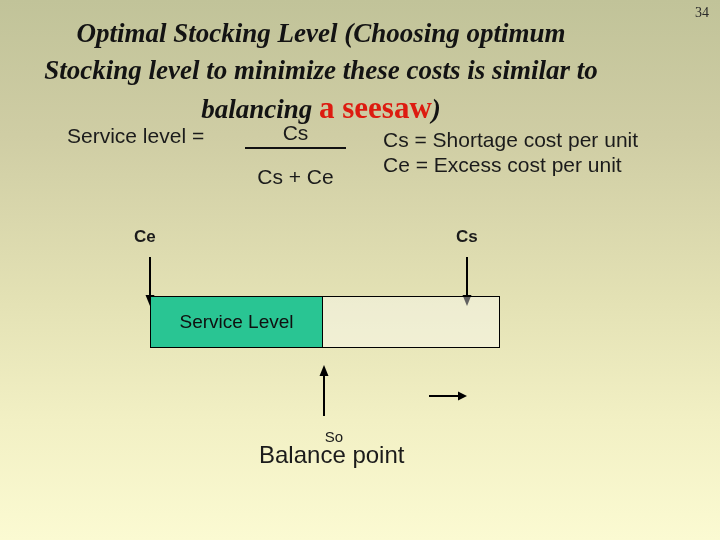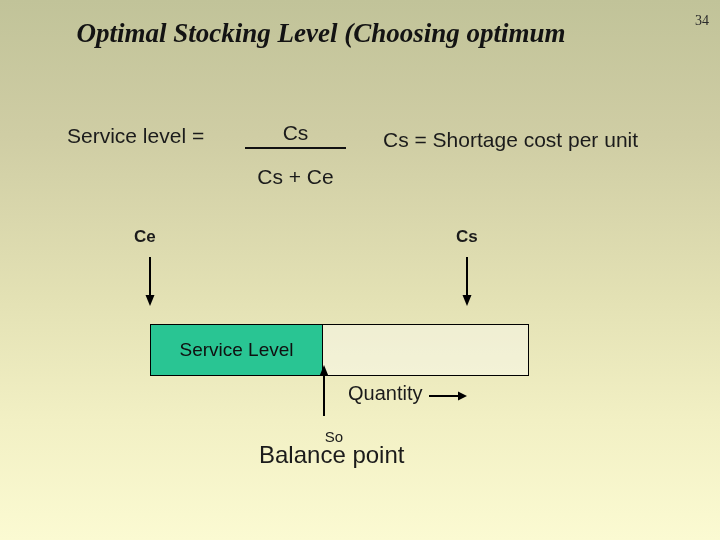--- a/index.html
+++ b/index.html
@@ -15,21 +15,20 @@
     height: 540px;
     background: linear-gradient(to bottom, #c1c399 0%, #cfcda4 25%, #e3e1b4 55%, #f2f0c4 78%, #fbfad2 100%);
   }
   .page-number {
     position: absolute;
     top: 5px;
     right: 11px;
     font-family: "Liberation Serif", serif;
     font-size: 14px;
     color: #2a2a2a;
-    margin-top: 8px;
   }
   .title {
     position: absolute;
     top: 15px;
     left: 0;
     width: 642px;
     text-align: center;
     font-family: "Liberation Serif", serif;
     font-style: italic;
     font-weight: bold;
@@ -78,22 +77,22 @@
   .label-ce { left: 134px; top: 227px; }
   .label-cs { left: 456px; top: 227px; }
   .arrow-svg { position: absolute; }
   .arrow-down-left { left: 143px; top: 256px; }
   .arrow-down-right { left: 460px; top: 256px; }
   .arrow-up { left: 317px; top: 365px; }
   .arrow-right { left: 429px; top: 390px; }
   .bar {
     position: absolute;
     left: 150px;
-    top: 324px;
-    width: 379px;
+    top: 296px;
+    width: 350px;
     height: 52px;
     display: flex;
   }
   .bar-green {
     width: 173px;
     background: #29c593;
     border: 1px solid #000;
     display: flex;
     align-items: center;
     justify-content: center;
@@ -129,31 +128,34 @@
 </style>
 </head>
 <body>
 
 <div class="slide">
 
   <div class="page-number">34</div>
 
   <div class="title">
     <div>Optimal Stocking Level (Choosing optimum</div>
+    <div>Stocking level to minimize these costs is similar to</div>
+    <div class="title-line3"><span>balancing </span><span class="title-highlight">a seesaw</span><span>)</span></div>
   </div>
 
   <div class="formula-lhs">Service level =</div>
 
   <div class="fraction">
     <div class="numerator">Cs</div>
     <div class="denominator">Cs + Ce</div>
   </div>
 
   <div class="legend">
     <div>Cs = Shortage cost per unit</div>
+    <div>Ce = Excess cost per unit</div>
   </div>
 
   <div class="seesaw-label label-ce">Ce</div>
   <div class="seesaw-label label-cs">Cs</div>
 
   <svg class="arrow-svg arrow-down-left" width="14" height="50">
     <line x1="7" y1="1" x2="7" y2="41" stroke="#000" stroke-width="2"></line>
     <polygon points="2.5,39 11.5,39 7,50" fill="#000"></polygon>
   </svg>
 
@@ -167,21 +169,20 @@
       <span>Service Level</span>
     </div>
     <div class="bar-rest"></div>
   </div>
 
   <svg class="arrow-svg arrow-up" width="14" height="52">
     <polygon points="2.5,11 11.5,11 7,0" fill="#000"></polygon>
     <line x1="7" y1="9" x2="7" y2="51" stroke="#000" stroke-width="2"></line>
   </svg>
 
-  <div class="quantity-label">Quantity</div>
 
   <svg class="arrow-svg arrow-right" width="38" height="12">
     <line x1="0" y1="6" x2="30" y2="6" stroke="#000" stroke-width="2"></line>
     <polygon points="29,1.5 29,10.5 38,6" fill="#000"></polygon>
   </svg>
 
   <div class="so-label">So</div>
   <div class="balance-label">Balance point</div>
 
 </div>

